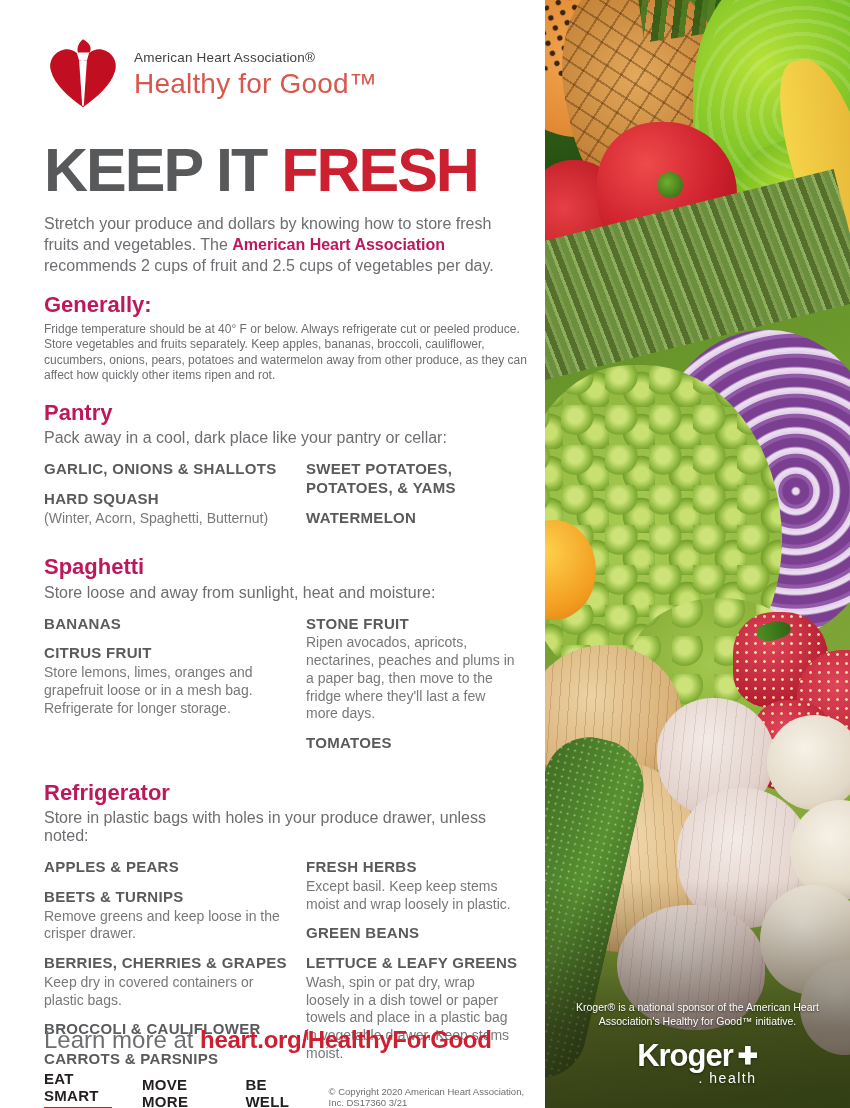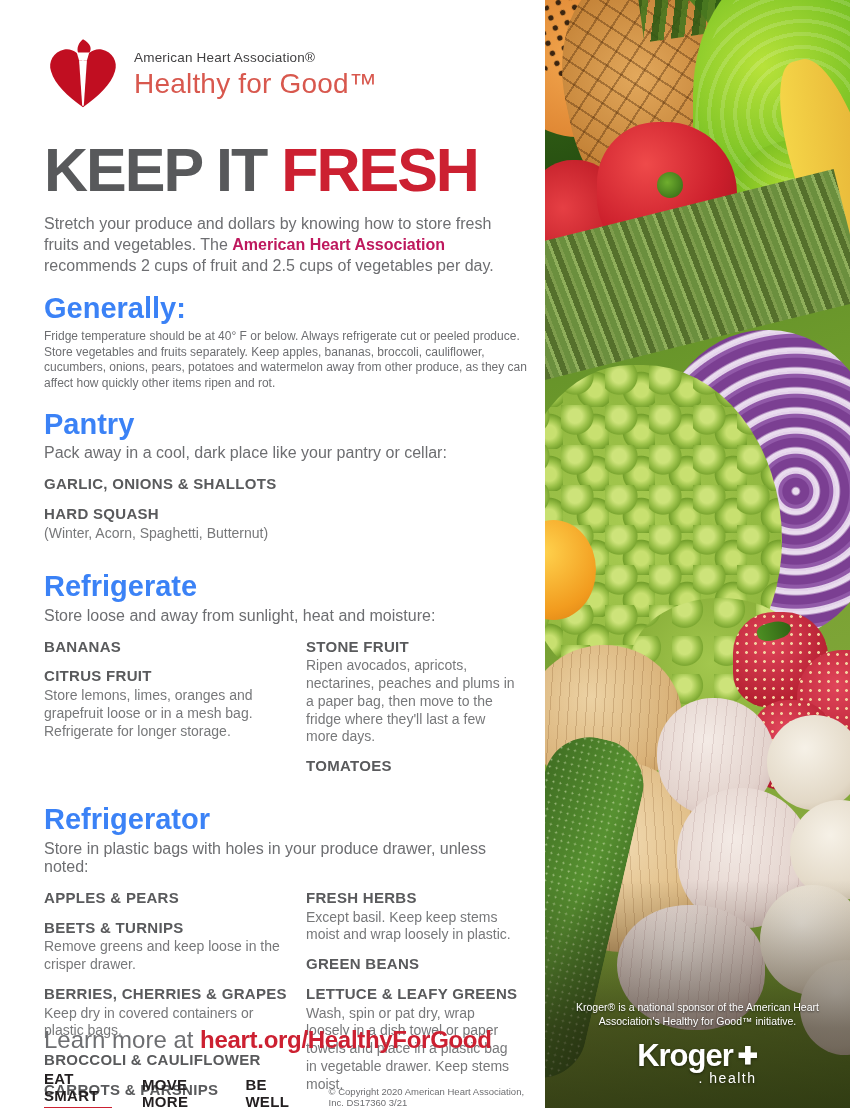--- a/index.html
+++ b/index.html
@@ -13,21 +13,21 @@
   .brand-text{margin-left:12px;padding-top:16px;}
   .brand-line1{font-size:13.5px;color:#414042;letter-spacing:.2px;}
   .brand-line2{font-size:28px;color:#d8584e;margin-top:3px;letter-spacing:.2px;}
 
   .title{margin-top:22px;font-size:61px;font-weight:800;letter-spacing:-2px;color:#58595b;line-height:1;}
   .title .red{color:#cc2031;}
 
   .intro{margin-top:12px;font-size:16px;line-height:1.32;color:#6d6e71;}
   .intro b{color:#be185d;}
 
-  h2{margin:17px 0 4px 0;font-size:29px;font-weight:800;color:#3b82f6;line-height:1.1;}
+  h2{margin:17px 0 4px 0;font-size:22px;font-weight:800;color:#be185d;line-height:1.1;}
   .para{font-size:12px;line-height:1.3;color:#6d6e71;margin:0;}
   .lead{font-size:16px;color:#6d6e71;margin:0 0 13px 0;}
 
   .grid{display:grid;grid-template-columns:258px 1fr;column-gap:4px;align-items:start;}
   .item{margin-bottom:11px;padding-right:10px;}
   .item-name{font-size:15px;font-weight:700;color:#595a5c;letter-spacing:.3px;line-height:1.25;white-space:pre-line;}
   .item-note{font-size:14px;color:#77787a;line-height:1.27;margin-top:1px;}
 
   
   .footer{position:absolute;left:44px;top:1026px;width:496px;}
@@ -151,23 +151,32 @@
     <div class="grid">
       <div>
         <div class="item">
             <div class="item-name">GARLIC, ONIONS &amp; SHALLOTS</div>
           </div>
         <div class="item">
             <div class="item-name">HARD SQUASH</div>
             <div class="item-note">(Winter, Acorn, Spaghetti, Butternut)</div>
           </div>
       </div>
-    </div>
-
-    <h2>Refrigerate</h2>
+      <div>
+        <div class="item">
+            <div class="item-name">SWEET POTATOES,
+POTATOES, &amp; YAMS</div>
+          </div>
+        <div class="item">
+            <div class="item-name">WATERMELON</div>
+          </div>
+      </div>
+    </div>
+
+    <h2>Spaghetti</h2>
     <p class="lead">Store loose and away from sunlight, heat and moisture:</p>
     <div class="grid">
       <div>
         <div class="item">
             <div class="item-name">BANANAS</div>
           </div>
         <div class="item">
             <div class="item-name">CITRUS FRUIT</div>
             <div class="item-note">Store lemons, limes, oranges and grapefruit loose or in a mesh bag. Refrigerate for longer storage.</div>
           </div>

